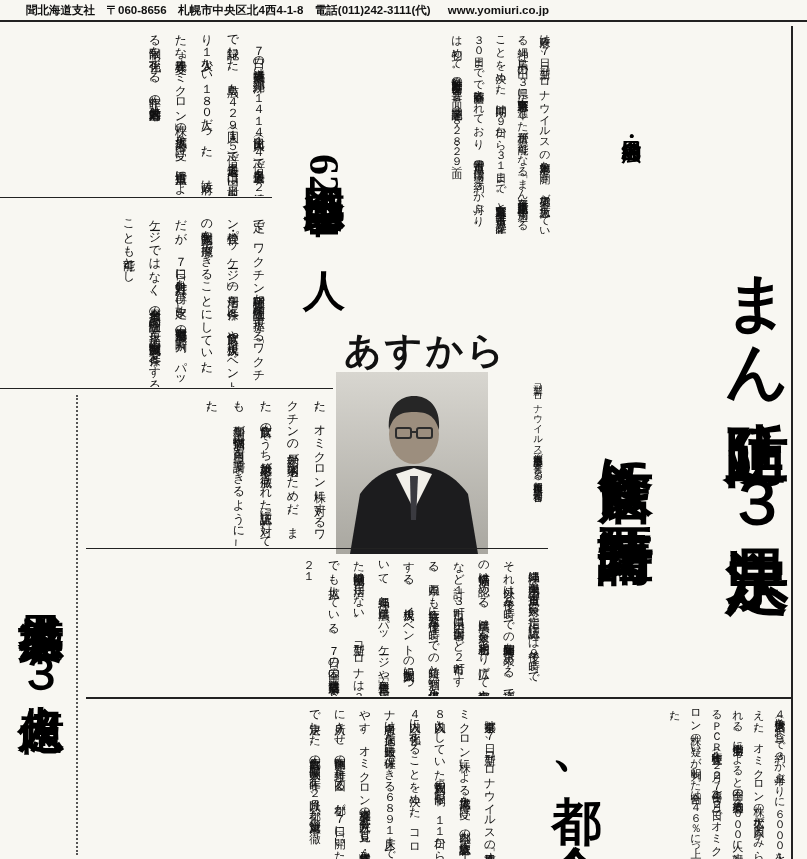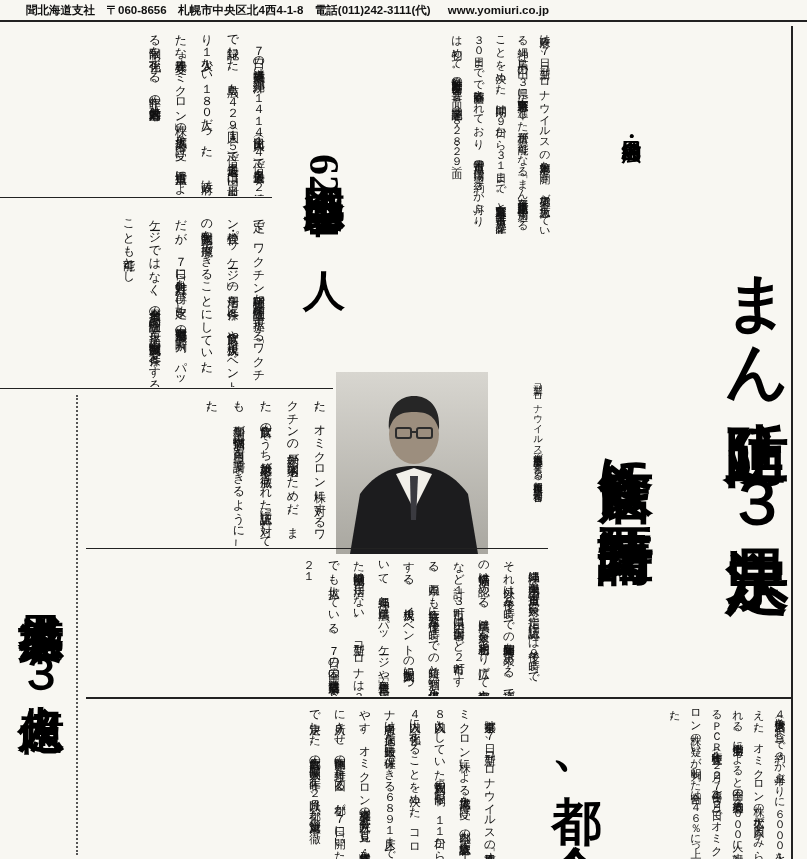--- a/index.html
+++ b/index.html
@@ -54,20 +54,21 @@
   <div class="abs v small-body clip" style="left:347px;top:28px;width:209px;height:206px;">政府は７日、新型コロナウイルスの対策本部を開き、感染者が急拡大している沖縄、広島、山口の３県に緊急事態宣言に準じた措置が可能となる「まん延防止等重点措置」を適用することを決めた。期間は９日から３１日まで。緊急事態宣言と重点措置は昨年９月３０日までで全面解除されており、重点措置の適用は約３か月ぶり。岸田内閣発足後は初めて。〈改定基本的対処方針の要旨４面、関連記事３・８・２８・２９面〉</div>
 
   <div id="subhead-cases" class="abs v bold headline clip" style="left:270px;top:50px;width:76px;height:292px;">全国感染6214人</div>
 
   <div class="abs v body lh26 clip" style="left:2px;top:26px;width:270px;height:170px;">　７日の新規感染者は沖縄が１４１４人（前日比１・４倍）で過去最多を２日連続で記録した。広島も４２９人（同１・５倍）で過去最多、山口は前日より１人少ない１８０人だった。　政府は新たな変異株「オミクロン株」の感染拡大を受け、重点措置による制限を強化する。昨年の基本的対処方針改</div>
   <div class="abs rule" style="left:0;top:197px;width:272px;height:1px;"></div>
 
   <div class="abs v body lh26 clip" style="left:2px;top:211px;width:270px;height:176px;">定で、ワクチン接種証明か陰性証明を提示する「ワクチン・検査パッケージ」の活用を条件に、飲食店や大規模イベントの人数制限を撤廃できることにしていた。　だが、７日に対処方針を再び改定し、都道府県知事の判断で、パッケージではなく、参加者全員の陰性証明の提示を人数制限撤廃の条件とすることも可能とし</div>
   <div class="abs rule" style="left:0;top:388px;width:333px;height:1px;"></div>
 
+  <div id="asukara" class="abs clip" style="left:344px;top:326px;width:175px;height:46px;">あすから</div>
 
   <div class="abs clip" style="left:336px;top:372px;width:152px;height:182px;background:#b9b7b0;">
     <svg width="152" height="182" viewBox="0 0 152 182">
       <defs>
         <linearGradient id="pbg" x1="0" y1="0" x2="0" y2="1">
           <stop offset="0" stop-color="#d8d6d0"></stop>
             <stop offset="1" stop-color="#a9a7a0"></stop>
         </linearGradient>
       </defs>
       <rect width="152" height="182" fill="url(#pbg)"></rect>

